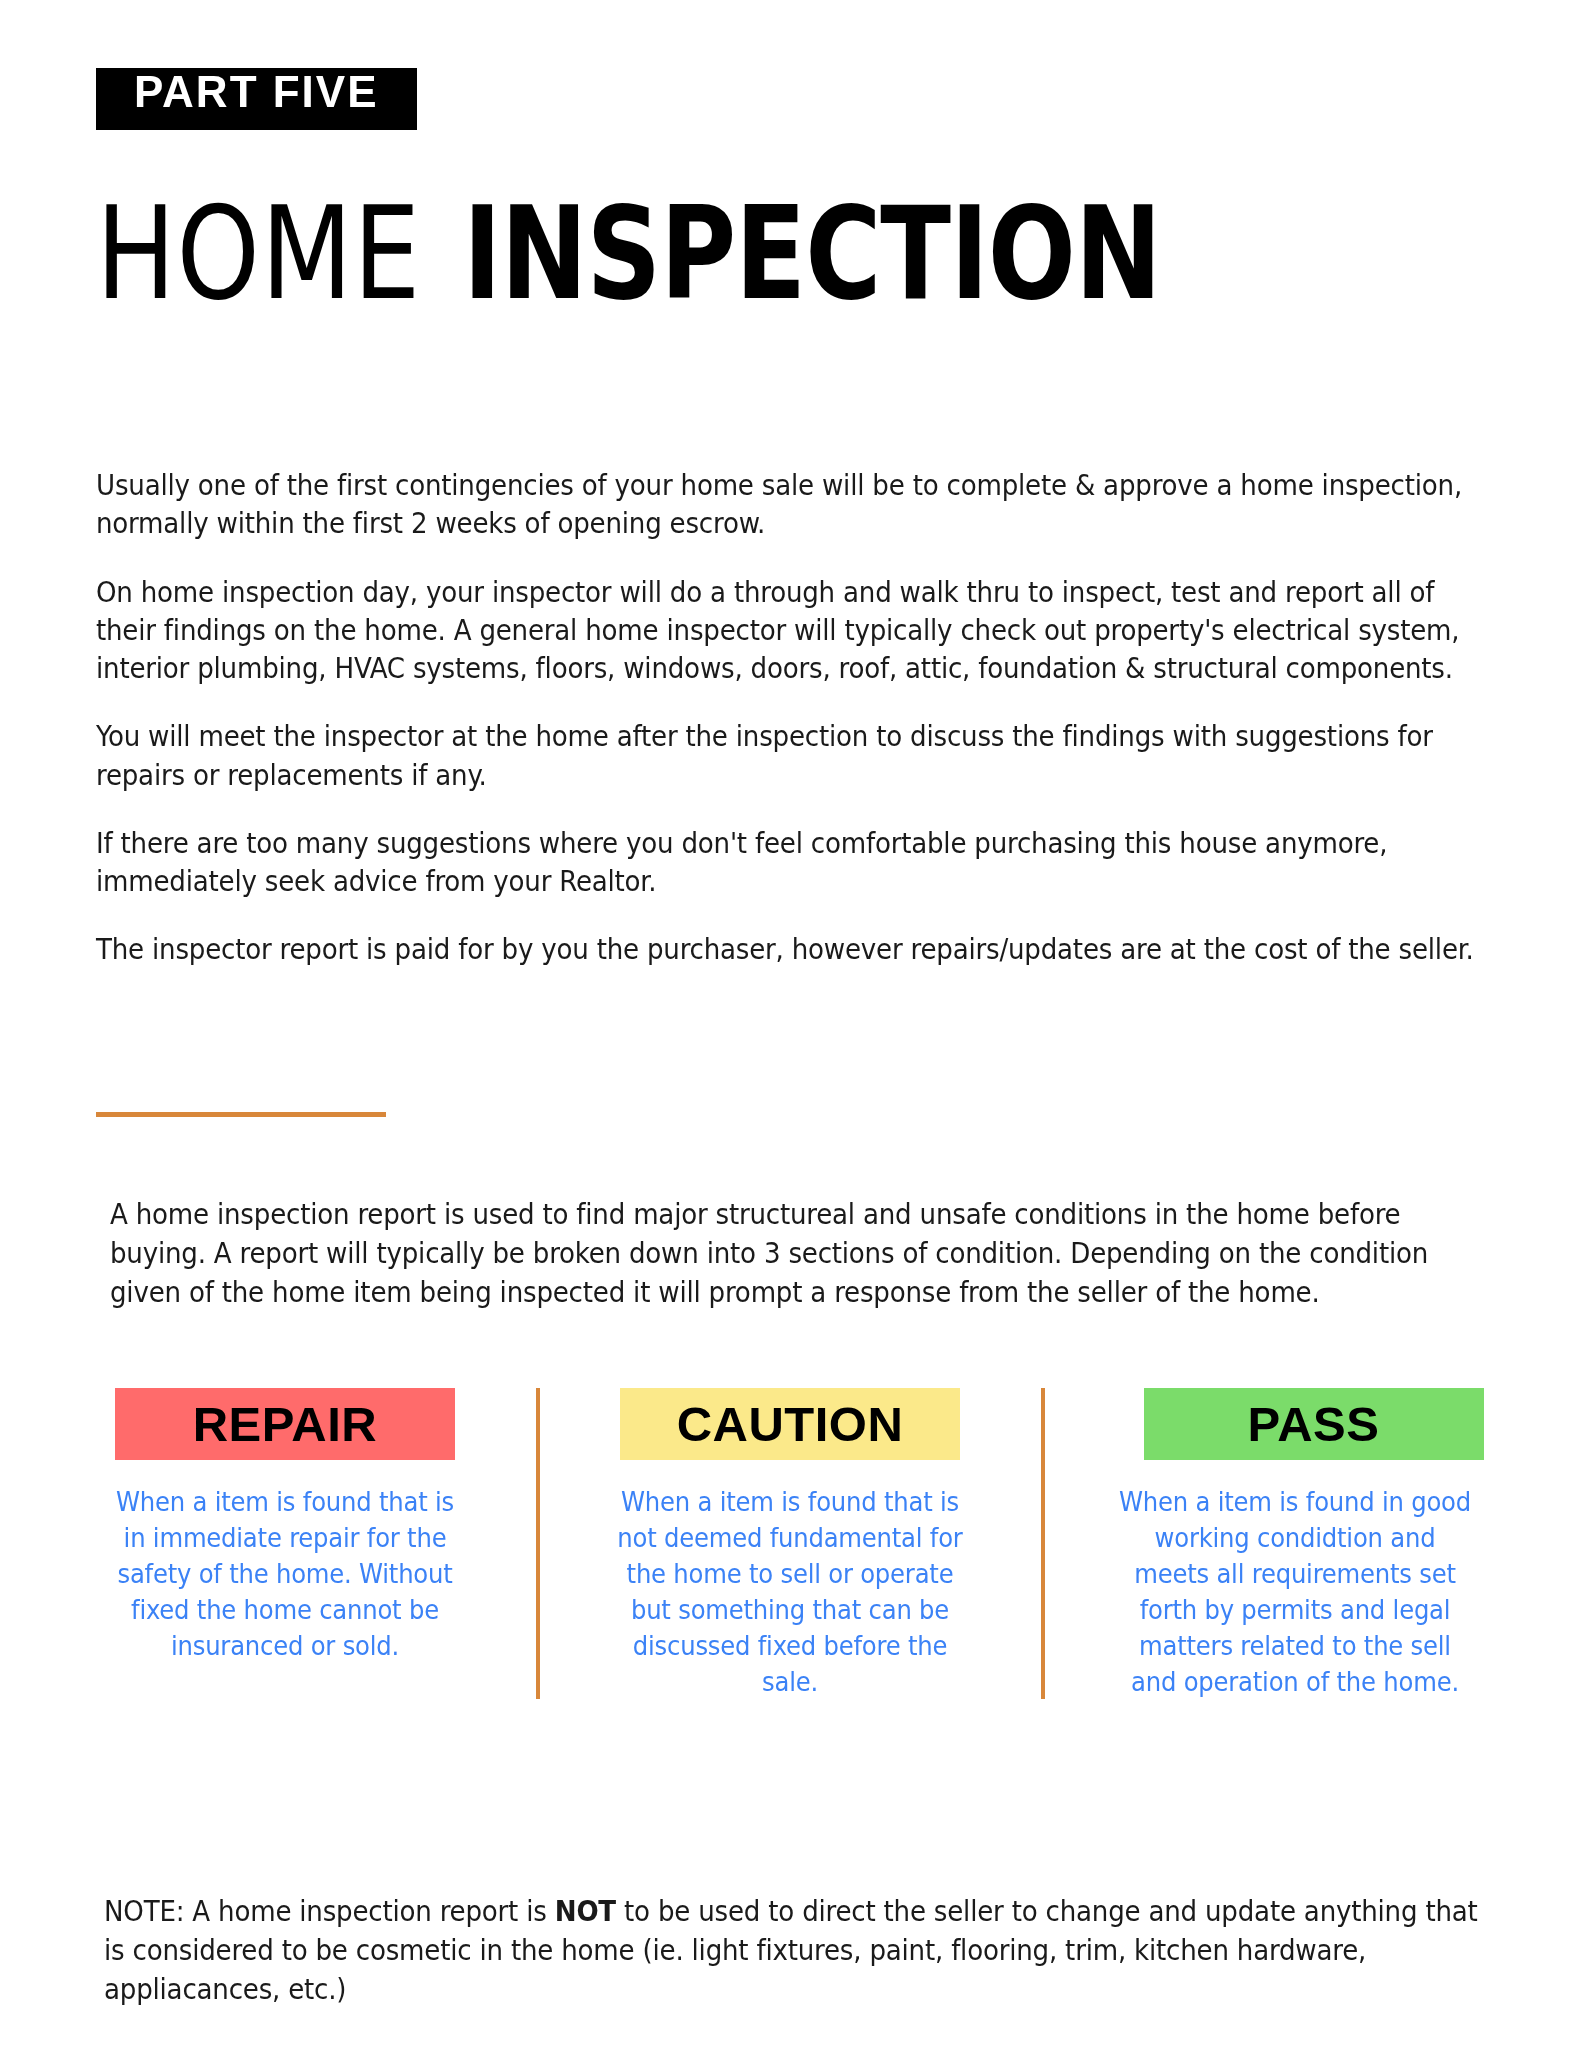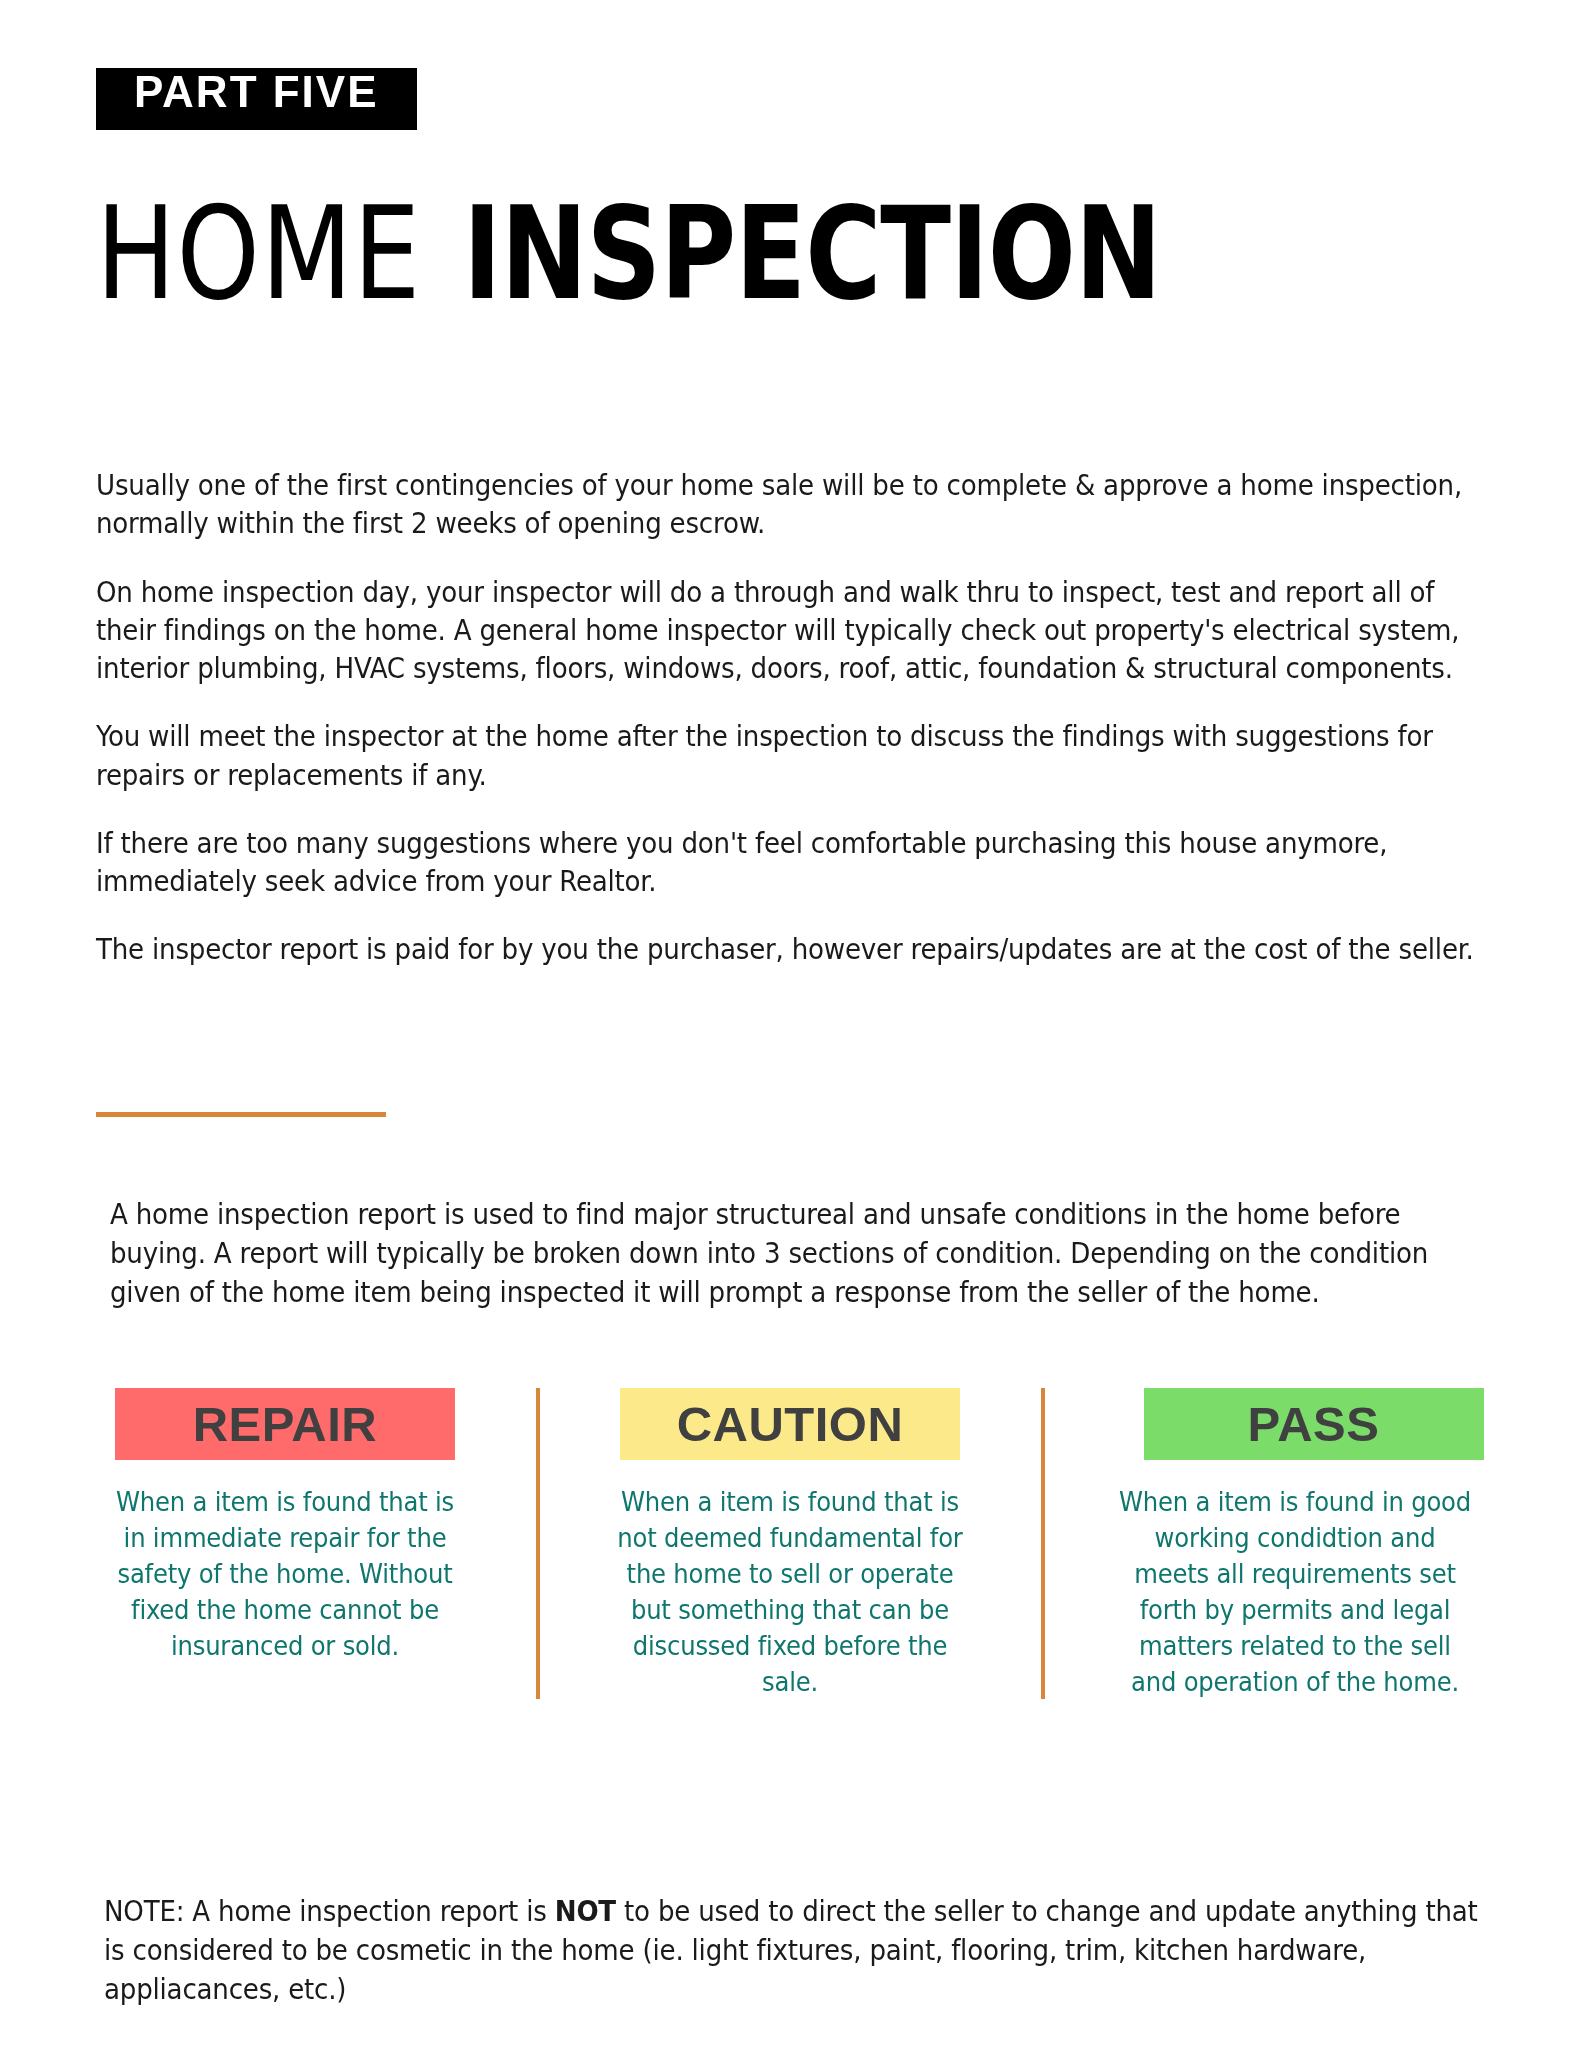--- a/index.html
+++ b/index.html
@@ -172,29 +172,29 @@
     height: 72px;
     display: flex;
     align-items: center;
     justify-content: center;
     box-sizing: border-box;
   }
   .badge-text {
     font-family: "Liberation Sans", sans-serif;
     font-weight: 900;
     font-size: 49px;
-    color: #404040;
+    color: #000000;
     letter-spacing: 0.5px;
     line-height: 1;
   }
   .col-desc {
     font-family: "DejaVu Sans Condensed", "Liberation Sans", sans-serif;
     font-size: 27px;
     line-height: 1.33;
-    color: #0f766e;
+    color: #3b82f6;
     text-align: center;
     margin-top: 24px;
     width: 360px;
     letter-spacing: -0.2px;
   }
 
   
   .note-block {
     position: absolute;
     left: 96px;

